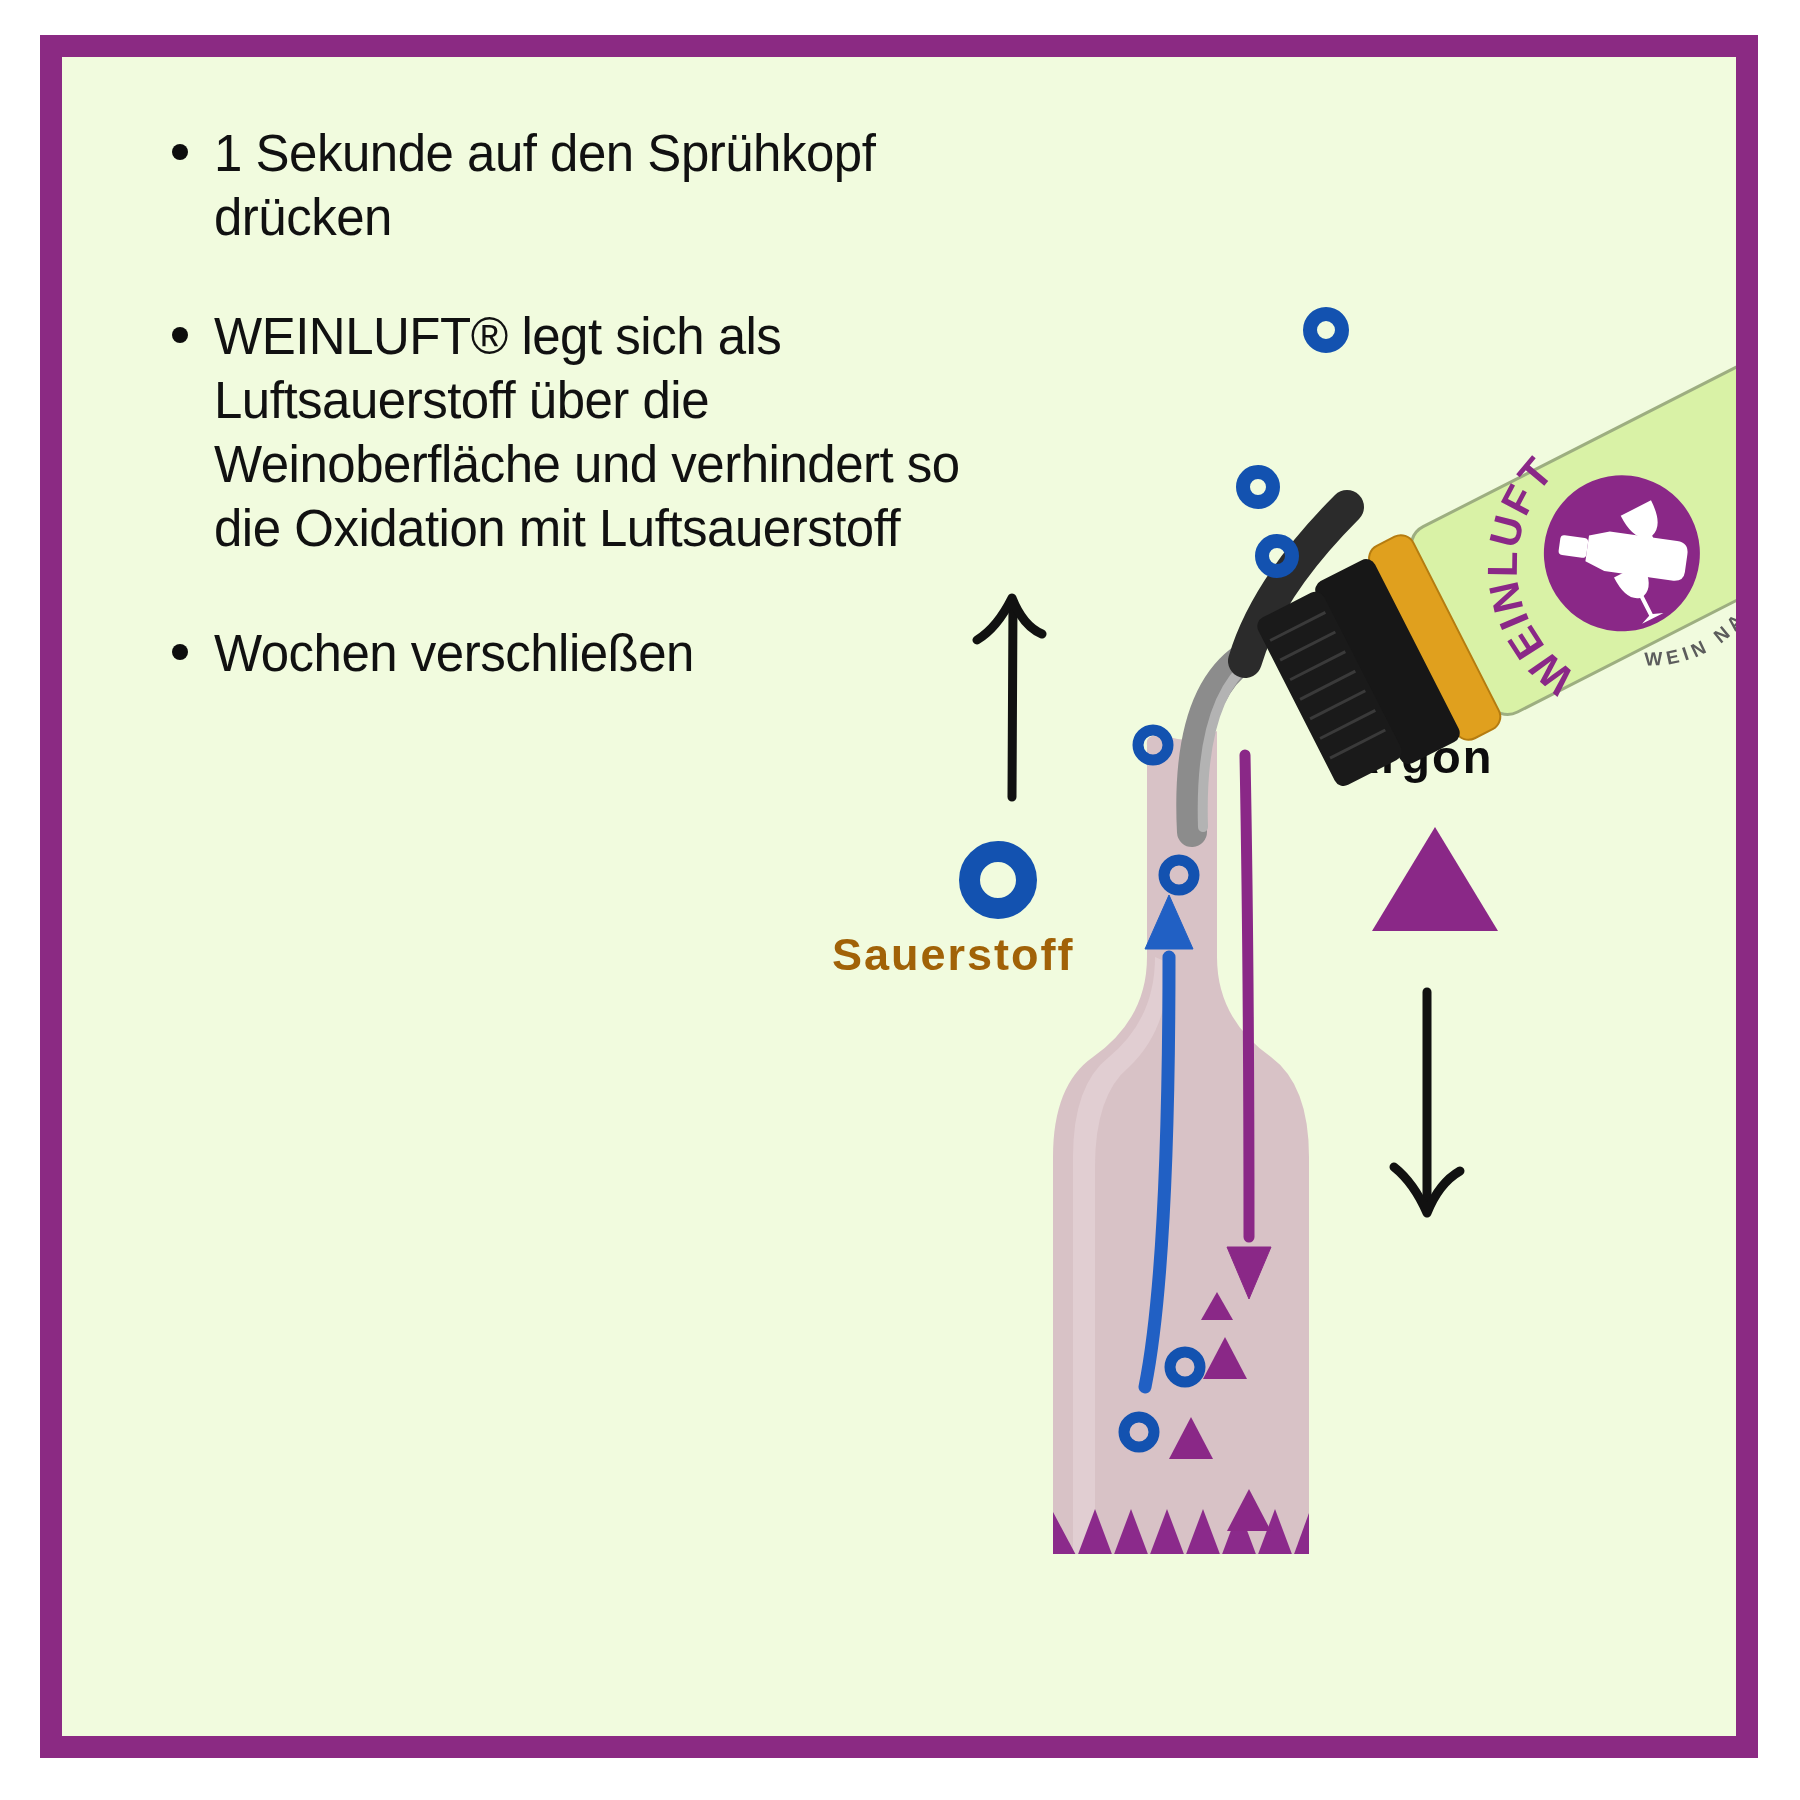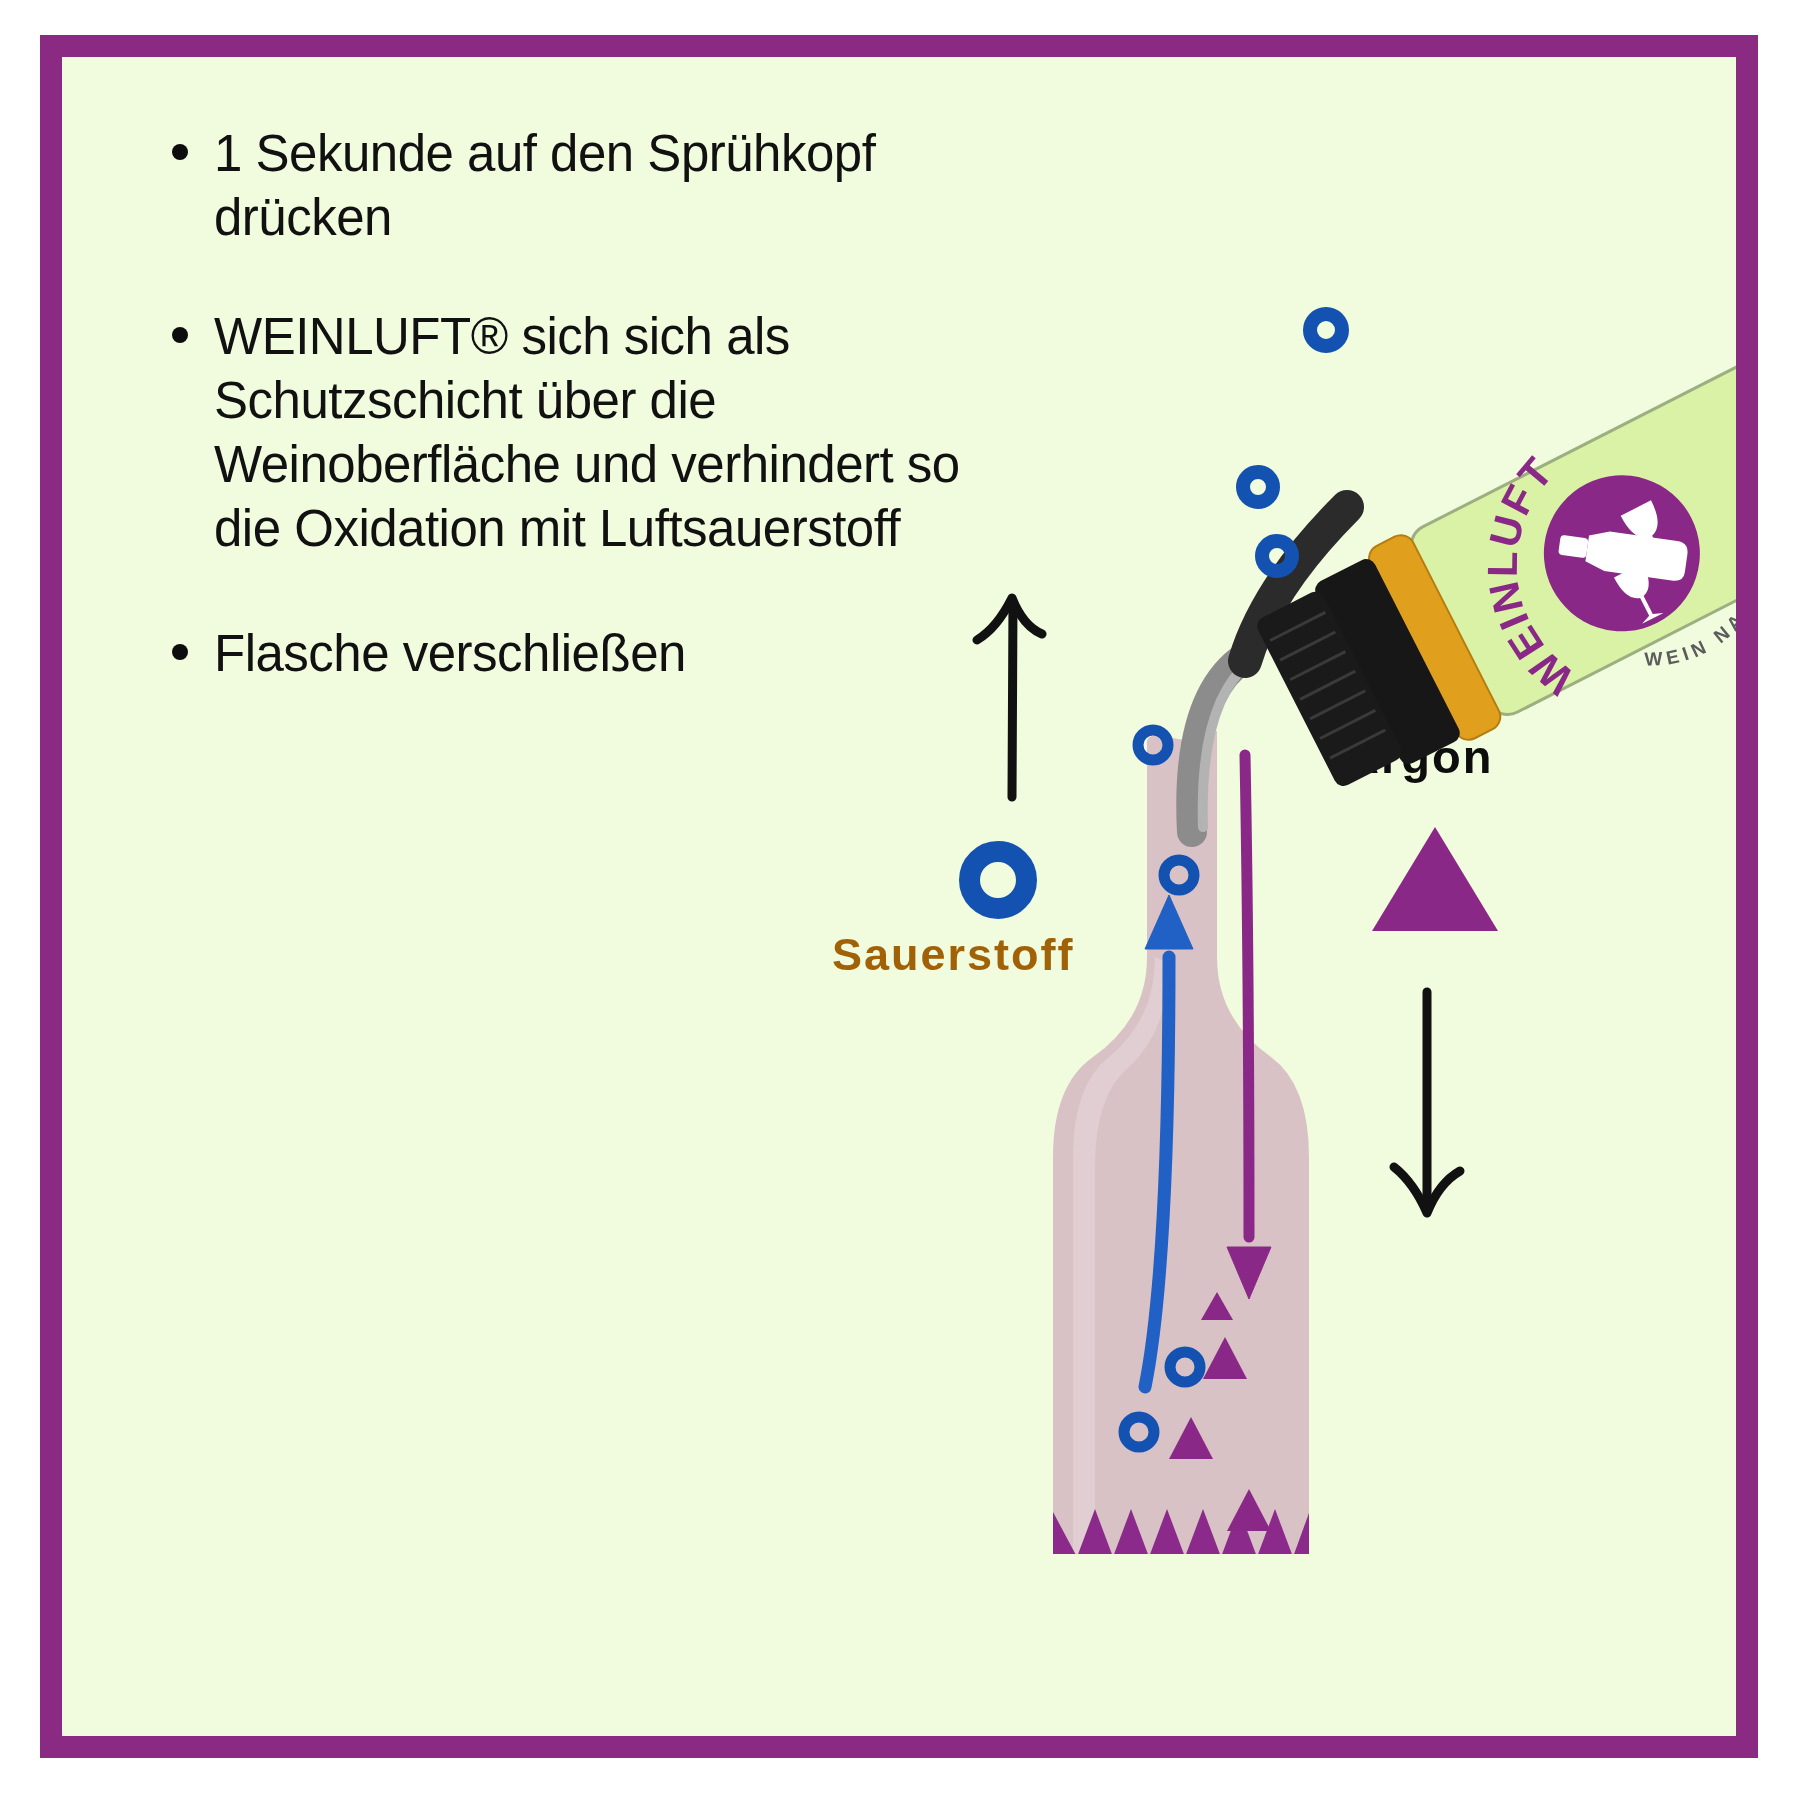--- a/index.html
+++ b/index.html
@@ -70,26 +70,26 @@
 
     <div class="bullets">
 
       <div class="bullet b1">
         <span class="dot"></span>
         <span class="btxt">1 Sekunde auf den Sprühkopf drücken</span>
       </div>
 
       <div class="bullet b2">
         <span class="dot"></span>
-        <span class="btxt">WEINLUFT® sich sich als Schutzschicht über die Weinoberfläche und verhindert so die Oxidation mit Luftsauerstoff</span>
+        <span class="btxt">WEINLUFT® legt sich als Luftsauerstoff über die Weinoberfläche und verhindert so die Oxidation mit Luftsauerstoff</span>
       </div>
 
       <div class="bullet b3">
         <span class="dot"></span>
-        <span class="btxt">Flasche verschließen</span>
+        <span class="btxt">Wochen verschließen</span>
       </div>
 
     </div>
 
 
     <div class="up-arrow">
       <svg width="90" height="220" viewBox="0 0 90 220">
         <path d="M45 215 L46 20" stroke="#111" stroke-width="9" fill="none" stroke-linecap="round"></path>
         <path d="M10 58 Q30 46 45 16 Q56 44 75 52" stroke="#111" stroke-width="9" fill="none" stroke-linecap="round" stroke-linejoin="round"></path>
       </svg>

